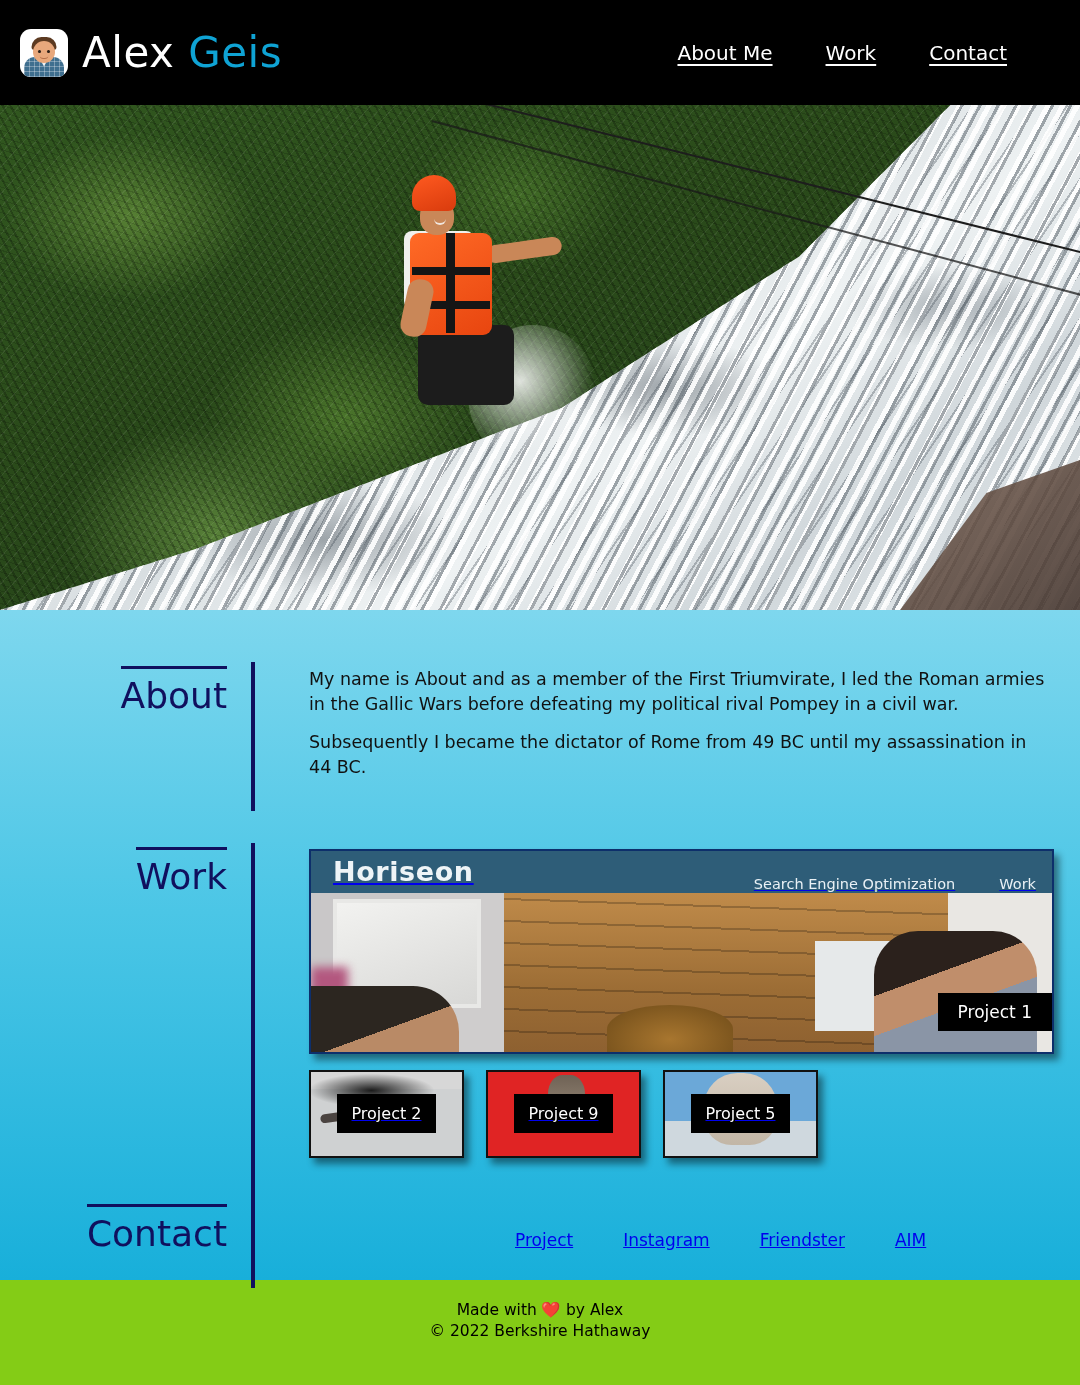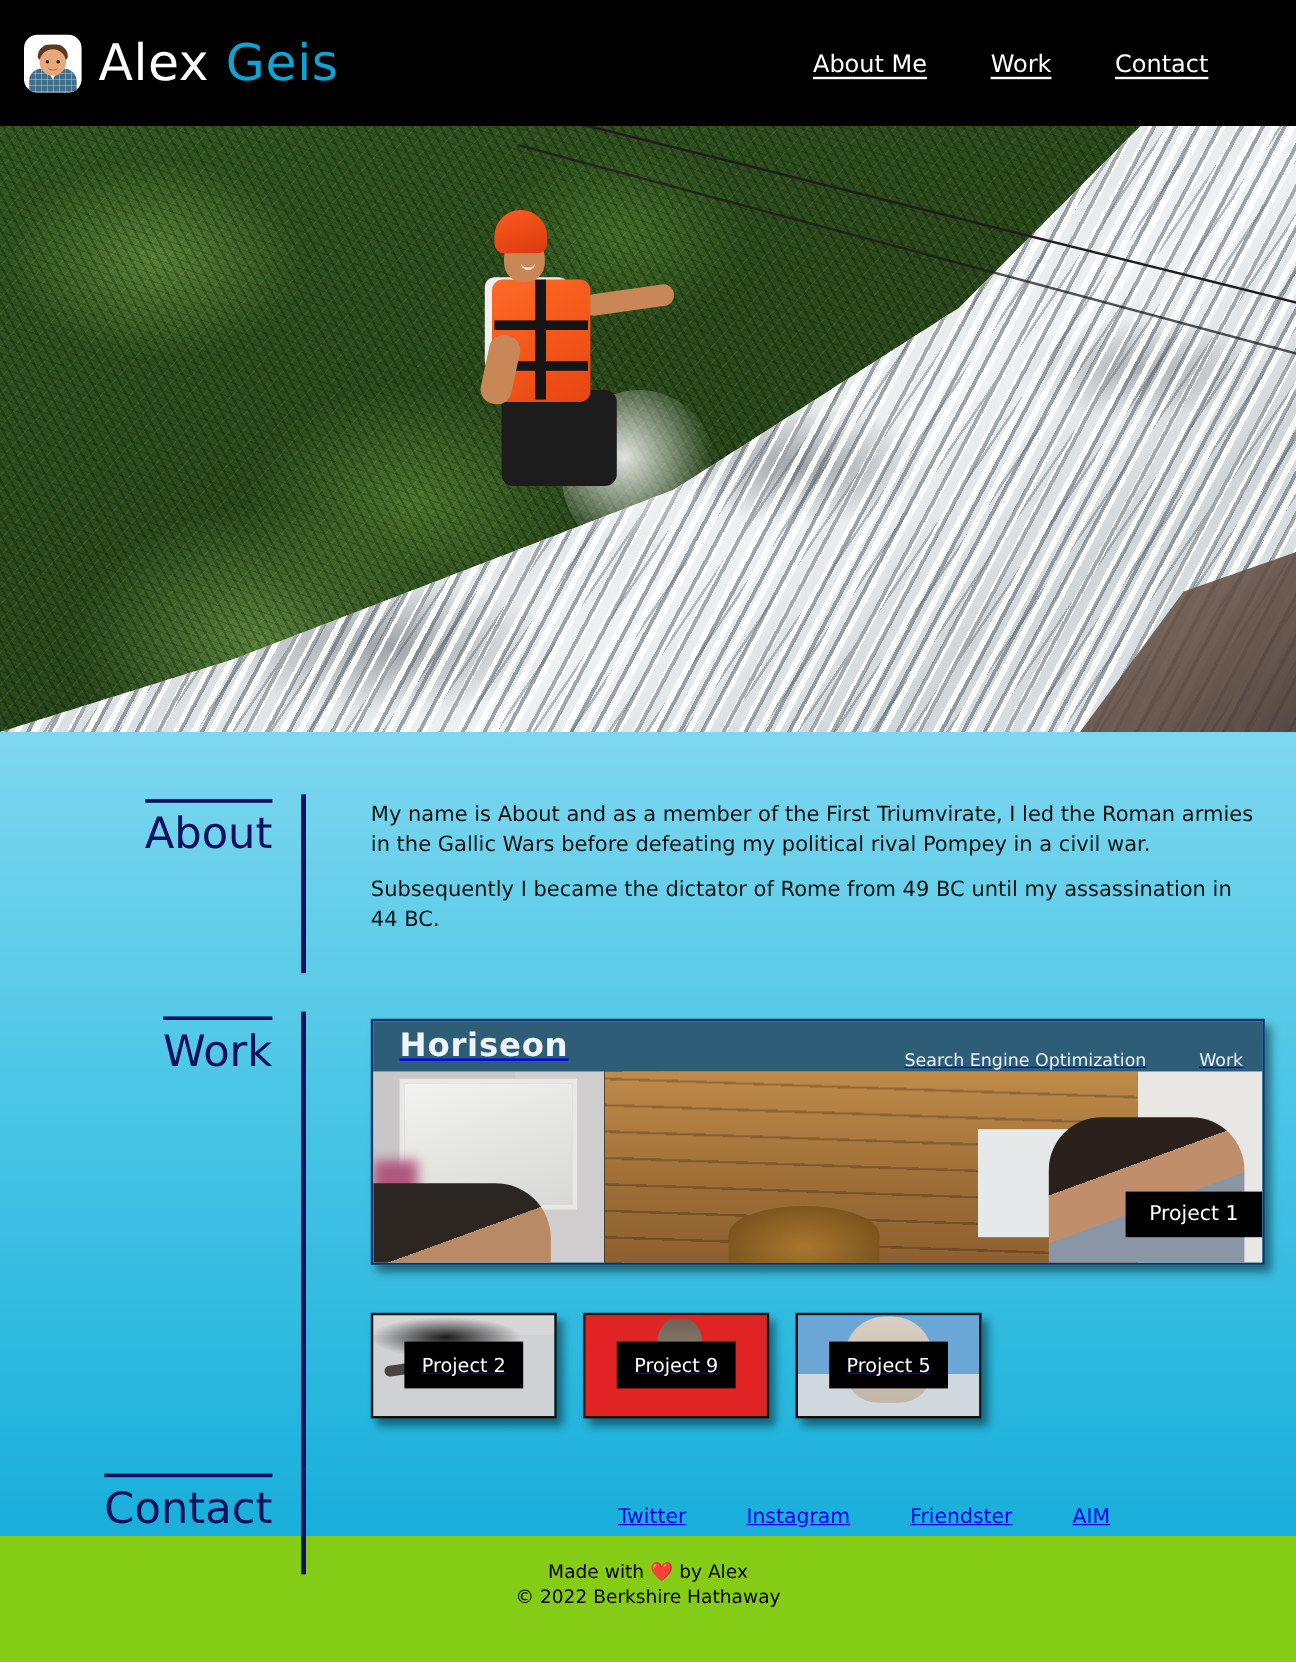--- a/index.html
+++ b/index.html
@@ -310,21 +310,21 @@
   .horiseon-photo .person-l {
     position:absolute; left:0; bottom:0; width:20%; height:42%;
     background:linear-gradient(160deg,#2c2620 0 58%, #b98a66 58% 100%);
     border-radius:0 46px 0 0;
   }
   .horiseon-photo .laptop {
     position:absolute; right:20%; top:30%; width:12%; height:56%;
     background:#e6e9ea;
   }
 
-  .card-row { display:flex; gap:22px; margin-top:40px; }
+  .card-row { display:flex; gap:22px; margin-top:16px; }
   .card-small {
     width:155px; height:88px;
     border:2px solid #111;
     display:flex; align-items:center; justify-content:center;
   }
   .card-small .card-label {
     position:static;
     font-size:16px;
     padding:10px 14px;
   }
@@ -501,21 +501,21 @@
 
     </div>
   </div>
 
   <div class="section" id="contact-section">
     <div class="section-head">
       <h2 class="section-title">Contact</h2>
     </div>
     <div class="section-body">
       <div class="contact-links">
-        <a href="#">Twitter</a>
+        <a href="#">Project</a>
         <a href="#">Instagram</a>
         <a href="#">Friendster</a>
         <a href="#">AIM</a>
       </div>
     </div>
   </div>
 
 </div>
 
 <div class="footer">

